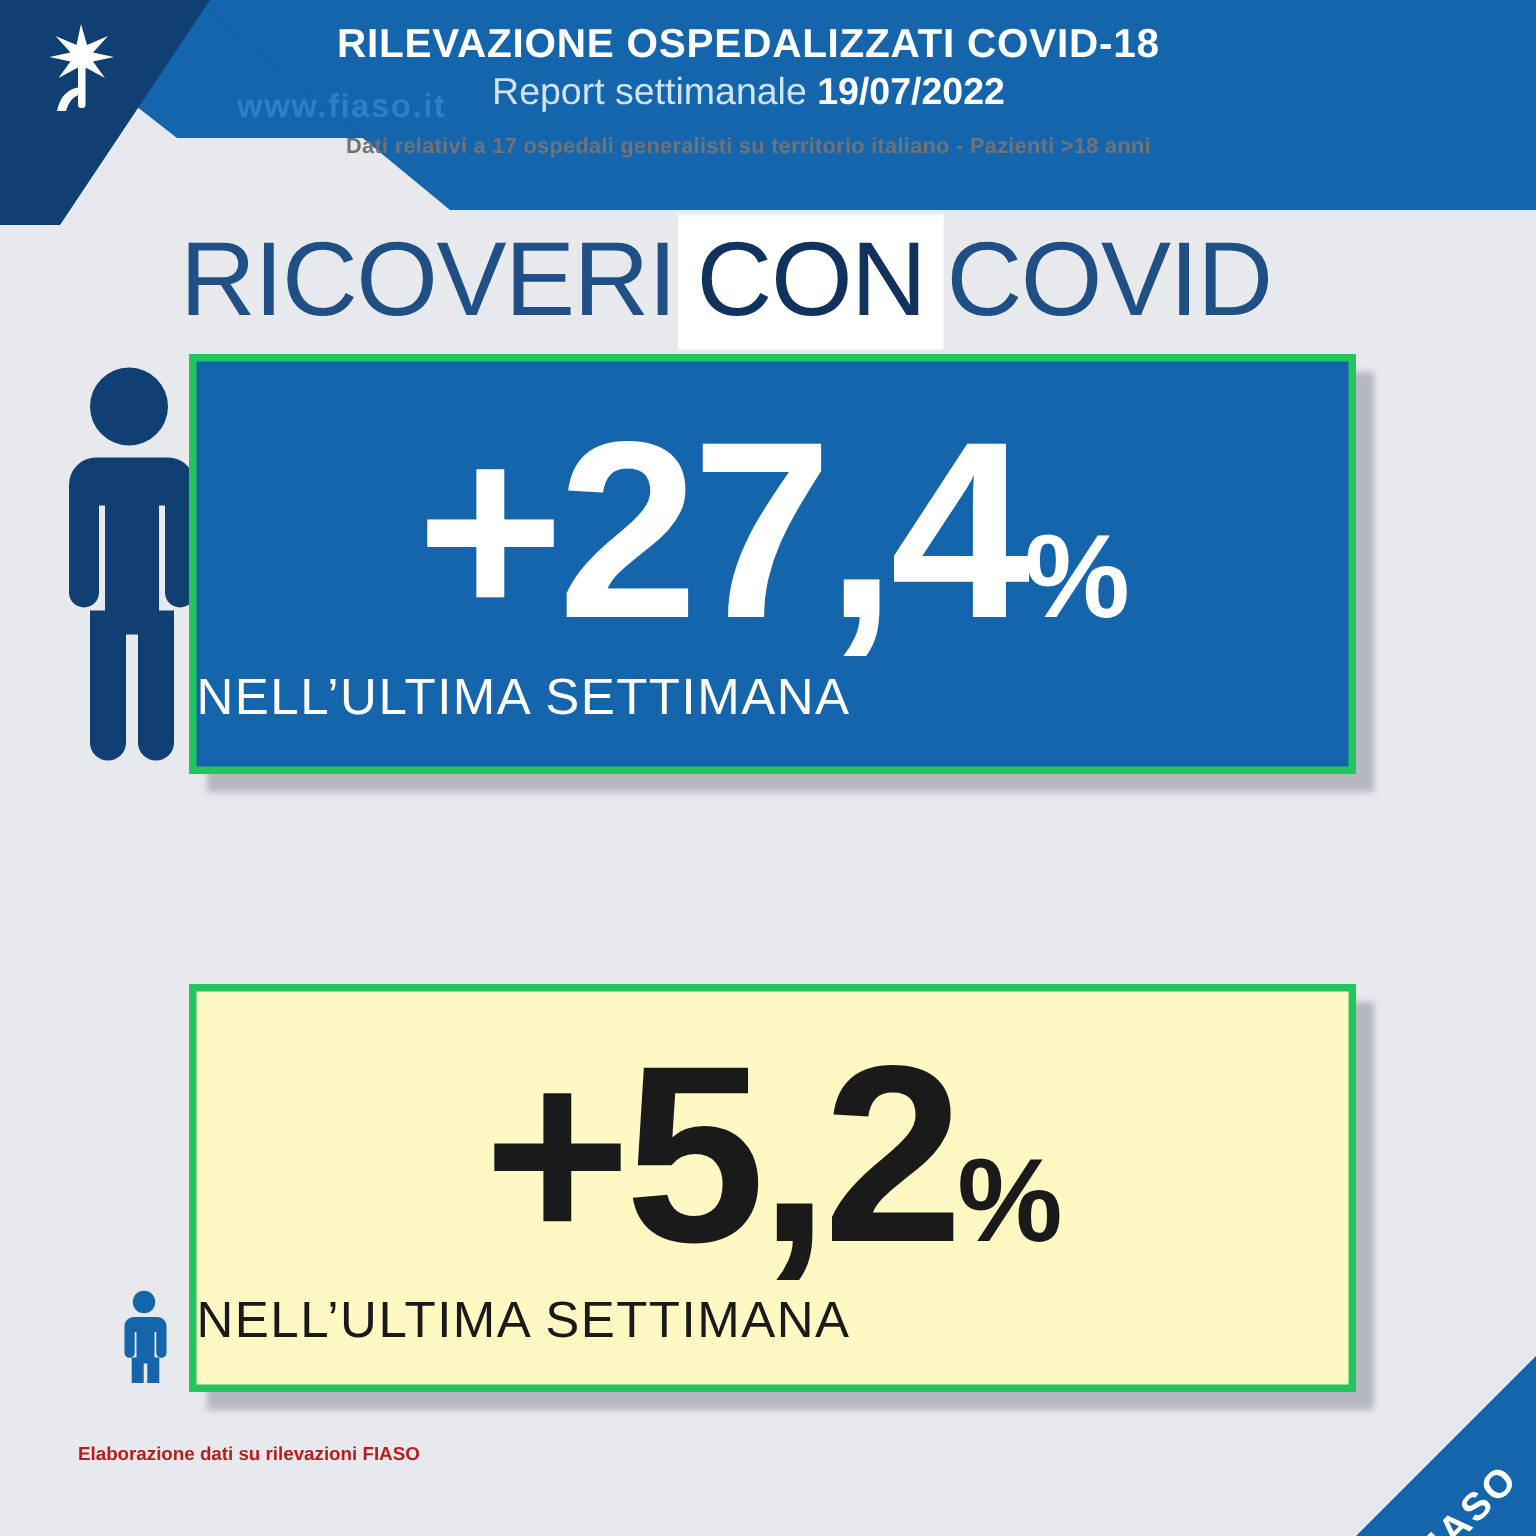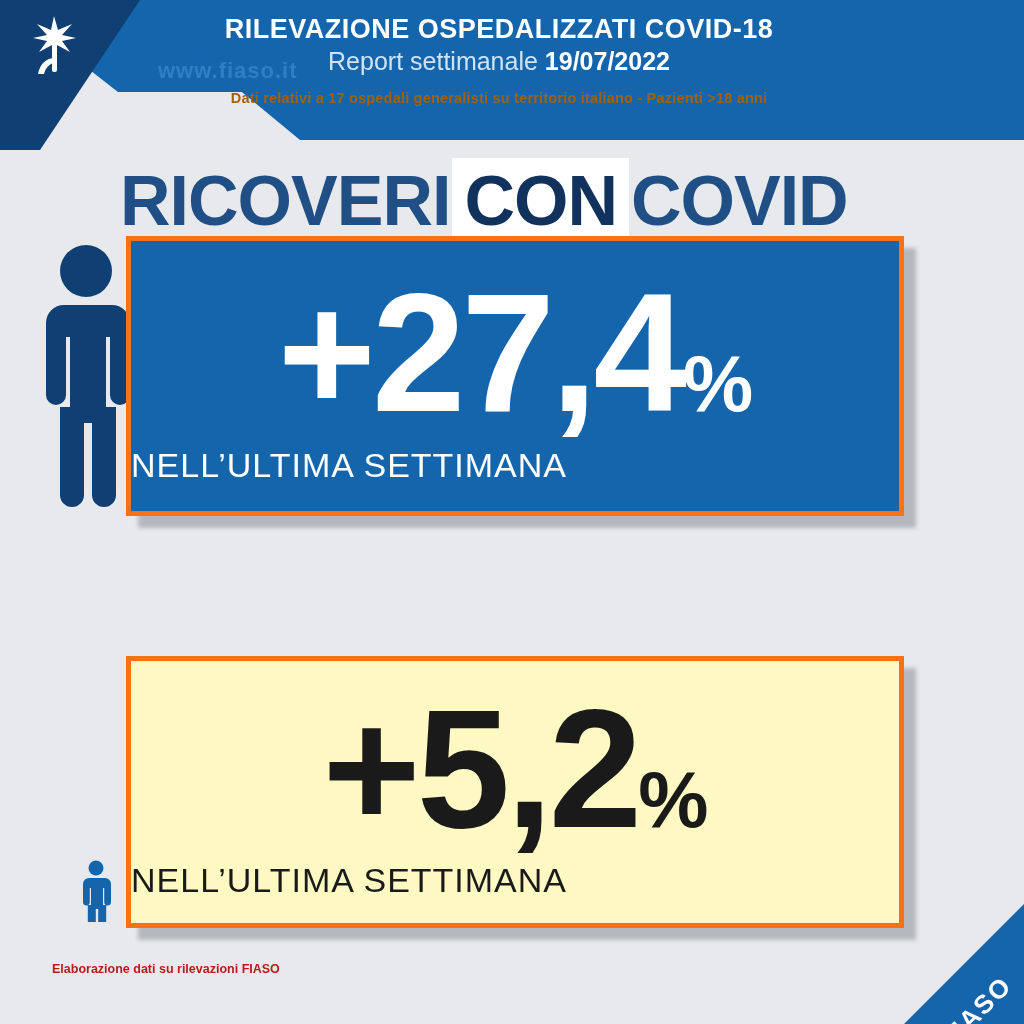--- a/index.html
+++ b/index.html
@@ -67,54 +67,53 @@
     color:#ffffff;
     font-size:25px;
   }
   .header-sub .light { color:#cfe3f4; font-weight:normal; }
   .header-sub .date { color:#ffffff; font-weight:bold; }
   .header-note {
     position:absolute;
     top:90px; left:0; width:1024px;
     text-align:center;
     padding-right:26px;
-    color:#a16207;
+    color:#737373;
     font-size:14.5px;
     font-weight:bold;
     letter-spacing:0.2px;
   }
 
   
   .sect-title {
     position:absolute;
     font-size:70px;
-    font-weight:bold;
+    font-weight:normal;
     color:#1f4f84;
     letter-spacing:-1px;
     white-space:nowrap;
-    margin-top:15px;
   }
   .sect-title .hi {
     background:#ffffff;
     color:#10325c;
     padding:4px 12px 8px 12px;
     margin:0 2px;
   }
   .t1 { left:120px; top:146px; }
   .t2 { left:120px; top:566px; }
 
   
   .card-shadow {
     position:absolute;
     background:rgba(120,125,135,0.45);
     filter:blur(2px);
   }
   .card {
     position:absolute;
-    border:5px solid #f97316;
+    border:5px solid #22c55e;
   }
   .card-dark { background:#1565ad; }
   .card-light { background:#fef9c3; }
 
   .big-num {
     position:absolute;
     width:100%;
     text-align:center;
     font-weight:bold;
     line-height:1;

